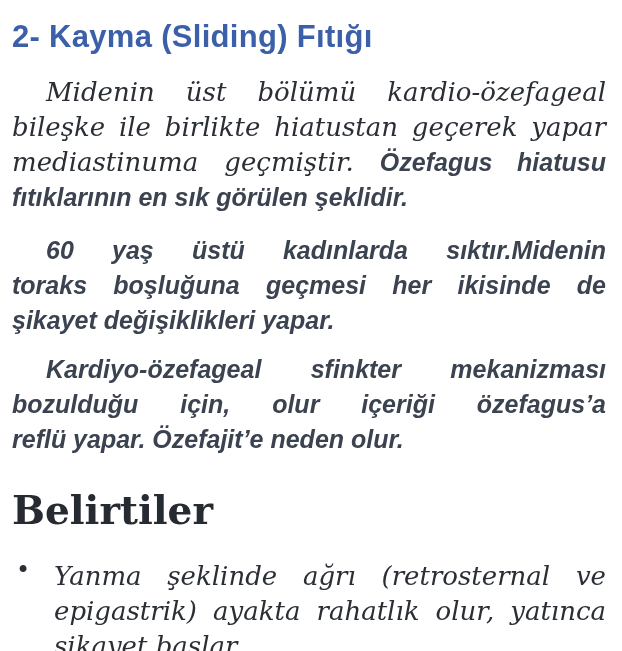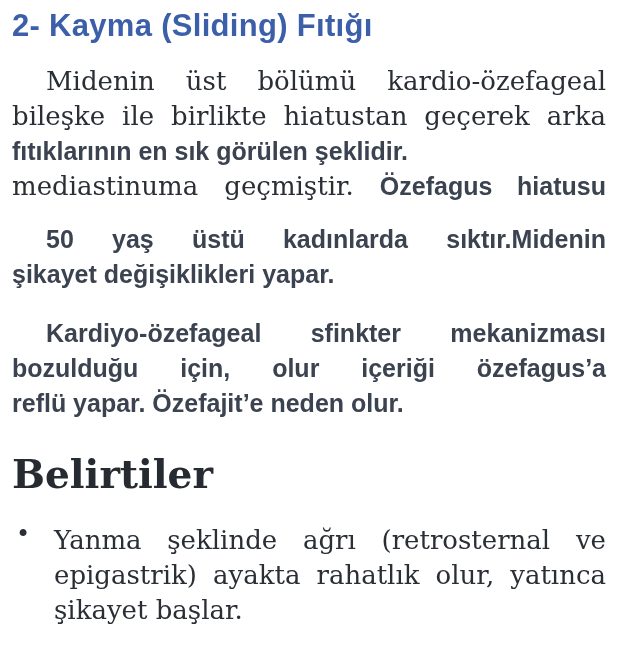--- a/index.html
+++ b/index.html
@@ -1,40 +1,41 @@
 <!DOCTYPE html>
 <html><head>
 <meta charset="utf-8">
 <style>
   html, body { margin: 0; padding: 0; background: #ffffff; }
   body { width: 622px; height: 651px; overflow: hidden; }
   .page {
     box-sizing: border-box;
     width: 622px; height: 651px;
-    padding: 6px 16px 0 12px;
+    padding: 17px 16px 0 12px;
     background: #ffffff;
   }
   .title {
     font-family: "Liberation Sans", sans-serif;
     font-weight: 700;
     font-size: 31px;
     letter-spacing: 0.3px;
     color: #3c5fa9;
     margin: 2px 0 0 0;
   }
   .para { margin: 0; }
   .para-1 { margin-top: 20px; }
   .para-2 { margin-top: 18px; }
-  .para-3 { margin-top: 24px; }
+  .para-3 { margin-top: 14px; }
   .ln {
     text-align: justify;
     text-align-last: justify;
     line-height: 34px;
     font-size: 26px;
     white-space: normal;
+    font-style: italic;
   }
   .ln.last { text-align-last: left; }
   .indent { text-indent: 34px; }
   .serif {
     font-family: "DejaVu Serif", serif;
     color: #2a2e35;
   }
   .bold {
     font-family: "Liberation Sans", sans-serif;
     font-weight: 700;
@@ -68,33 +69,36 @@
 
 <div class="page">
 
   <h1 class="title">2- Kayma (Sliding) Fıtığı</h1>
 
   <div class="para para-1">
     <div class="ln indent">
       <span class="serif">Midenin üst bölümü kardio-özefageal</span>
     </div>
     <div class="ln">
-      <span class="serif">bileşke ile birlikte hiatustan geçerek arka</span>
+      <span class="serif">bileşke ile birlikte hiatustan geçerek yapar</span>
+    </div>
+    <div class="ln">
+      <span class="serif">mediastinuma geçmiştir. </span><span class="bold">Özefagus hiatusu</span>
     </div>
     <div class="ln last">
       <span class="bold">fıtıklarının en sık görülen şeklidir.</span>
-    </div>
-    <div class="ln">
-      <span class="serif">mediastinuma geçmiştir. </span><span class="bold">Özefagus hiatusu</span>
     </div>
   </div>
 
   <div class="para para-2">
     <div class="ln indent">
-      <span class="bold">50 yaş üstü kadınlarda sıktır.Midenin</span>
+      <span class="bold">60 yaş üstü kadınlarda sıktır.Midenin</span>
+    </div>
+    <div class="ln">
+      <span class="bold">toraks boşluğuna geçmesi her ikisinde de</span>
     </div>
     <div class="ln last">
       <span class="bold">şikayet değişiklikleri yapar.</span>
     </div>
   </div>
 
   <div class="para para-3">
     <div class="ln indent">
       <span class="bold">Kardiyo-özefageal sfinkter mekanizması</span>
     </div>

